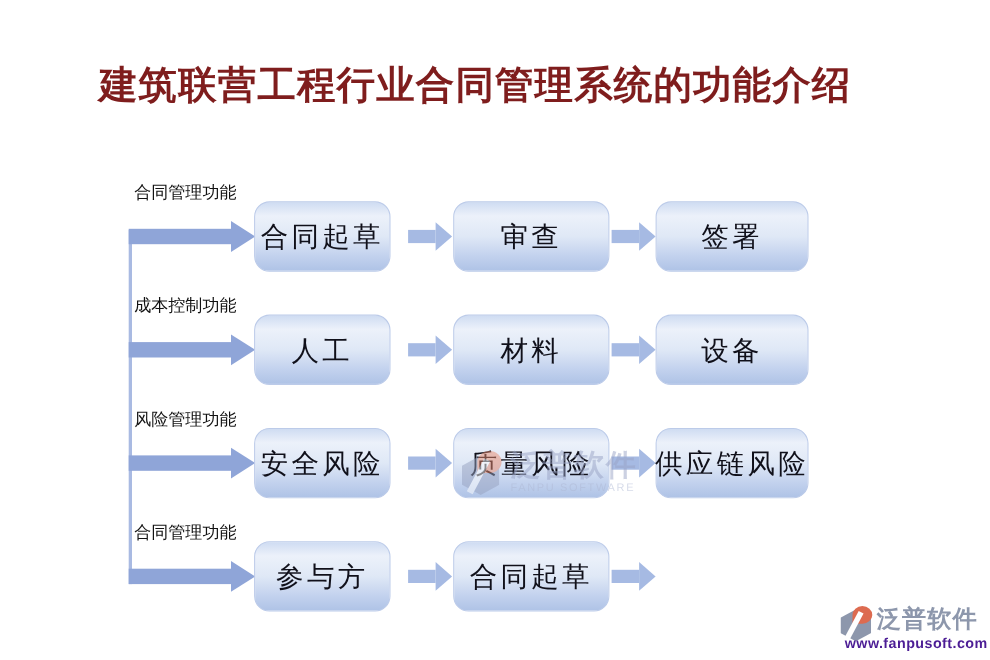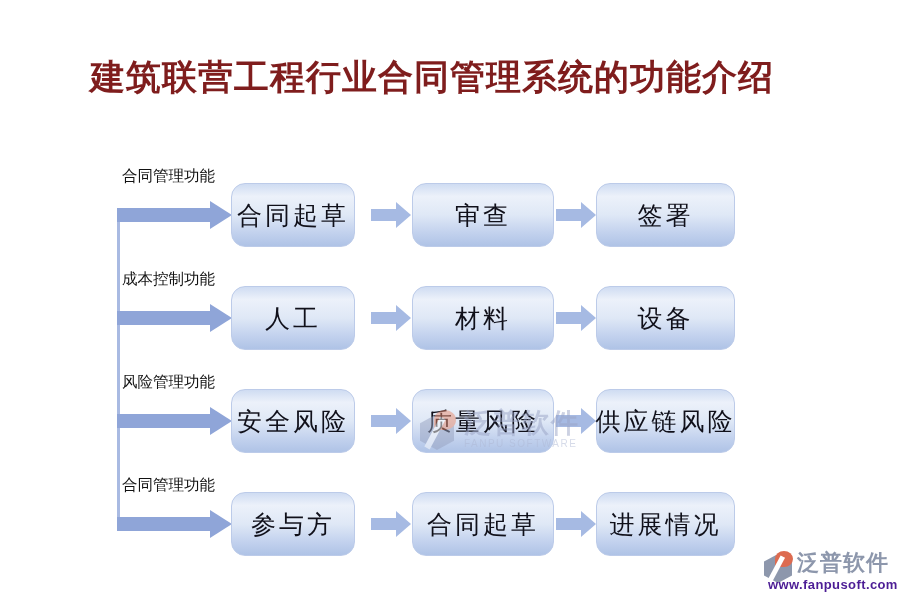--- a/index.html
+++ b/index.html
@@ -179,21 +179,20 @@
   <div class="flow-box col3 r2">供应链风险</div>
   <div class="flow-arrow" style="left:371px;top:511px;">
       <div class="shaft"></div>
       <div class="head"></div>
     </div>
   <div class="flow-box col2 r3">合同起草</div>
   <div class="flow-arrow" style="left:556px;top:511px;">
       <div class="shaft"></div>
       <div class="head"></div>
     </div>
-  <div class="flow-box col3 r3">进展情况</div>
 
   <div class="watermark">
     <div class="wm-mark">
       <div class="wm-hex"></div>
       <div class="wm-crescent"></div>
       <div class="wm-slash"></div>
     </div>
     <div class="wm-text">
       <div class="wm-brand">泛普软件</div>
       <div class="wm-sub">FANPU SOFTWARE</div>

